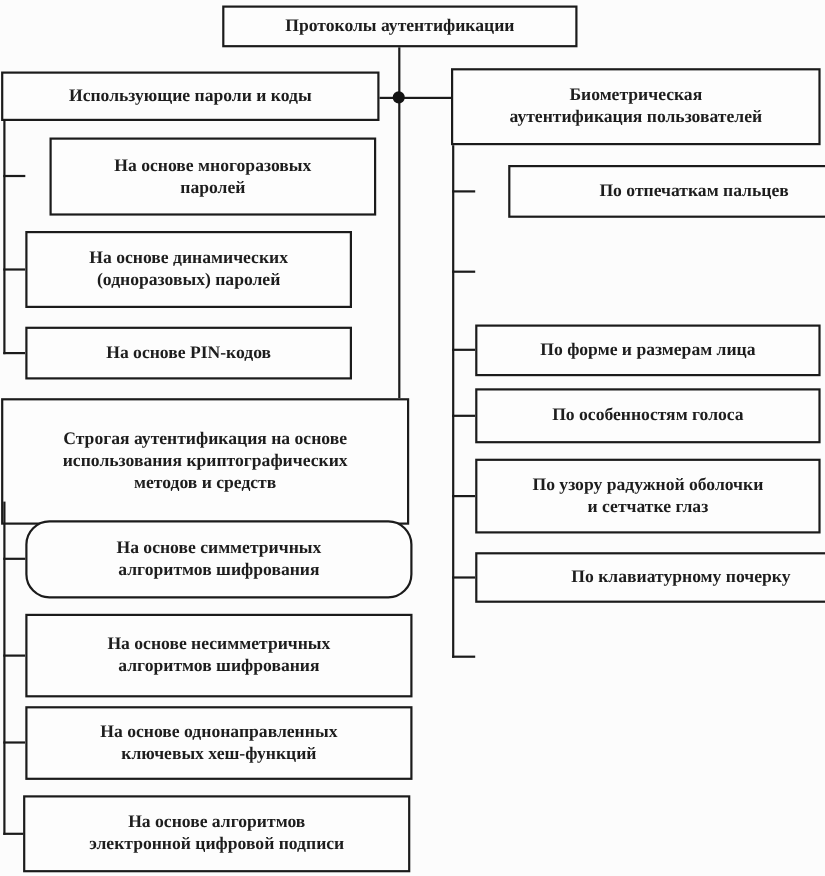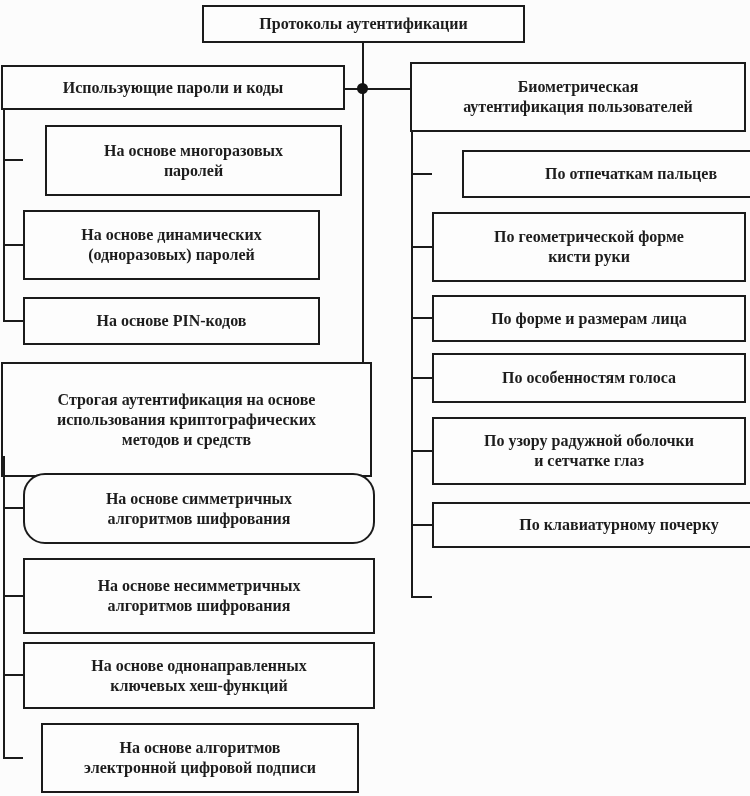--- a/index.html
+++ b/index.html
@@ -68,35 +68,33 @@
   <div class="line" style="left:3px; top:507px; width:20px; height:2px;"></div>
   <div class="line" style="left:3px; top:595px; width:20px; height:2px;"></div>
   <div class="line" style="left:3px; top:674px; width:20px; height:2px;"></div>
   <div class="line" style="left:3px; top:757px; width:20px; height:2px;"></div>
   <div class="box" style="left:23px; top:473px; width:352px; height:71px;border-radius:22px;">На основе симметричных
 алгоритмов шифрования</div>
   <div class="box" style="left:23px; top:558px; width:352px; height:76px;">На основе несимметричных
 алгоритмов шифрования</div>
   <div class="box" style="left:23px; top:642px; width:352px; height:67px;">На основе однонаправленных
 ключевых хеш-функций</div>
-  <div class="box" style="left:41px; top:723px; width:318px; height:70px;">На основе алгоритмов
+  <div class="box" style="left:21px; top:723px; width:352px; height:70px;">На основе алгоритмов
 электронной цифровой подписи</div>
 
   <div class="box" style="left:410px; top:62px; width:336px; height:70px;">Биометрическая
 аутентификация пользователей</div>
   <div class="line" style="left:411px; top:132px; width:2px; height:466px;"></div>
   <div class="line" style="left:411px; top:173px; width:21px; height:2px;"></div>
   <div class="line" style="left:411px; top:246px; width:21px; height:2px;"></div>
   <div class="line" style="left:411px; top:317px; width:21px; height:2px;"></div>
   <div class="line" style="left:411px; top:377px; width:21px; height:2px;"></div>
   <div class="line" style="left:411px; top:450px; width:21px; height:2px;"></div>
   <div class="line" style="left:411px; top:524px; width:21px; height:2px;"></div>
   <div class="line" style="left:411px; top:596px; width:21px; height:2px;"></div>
   <div class="box" style="left:432px; top:150px; width:338px; height:48px;margin-left:30px;">По отпечаткам пальцев</div>
-  <div class="box" style="left:432px; top:212px; width:314px; height:70px;">По геометрической форме
-кисти руки</div>
   <div class="box" style="left:432px; top:295px; width:314px; height:47px;">По форме и размерам лица</div>
   <div class="box" style="left:432px; top:353px; width:314px; height:50px;">По особенностям голоса</div>
   <div class="box" style="left:432px; top:417px; width:314px; height:68px;">По узору радужной оболочки
 и сетчатке глаз</div>
   <div class="box" style="left:432px; top:502px; width:374px; height:46px;text-align:right;">По клавиатурному почерку</div>
 
 </div>
 
 </body></html>

